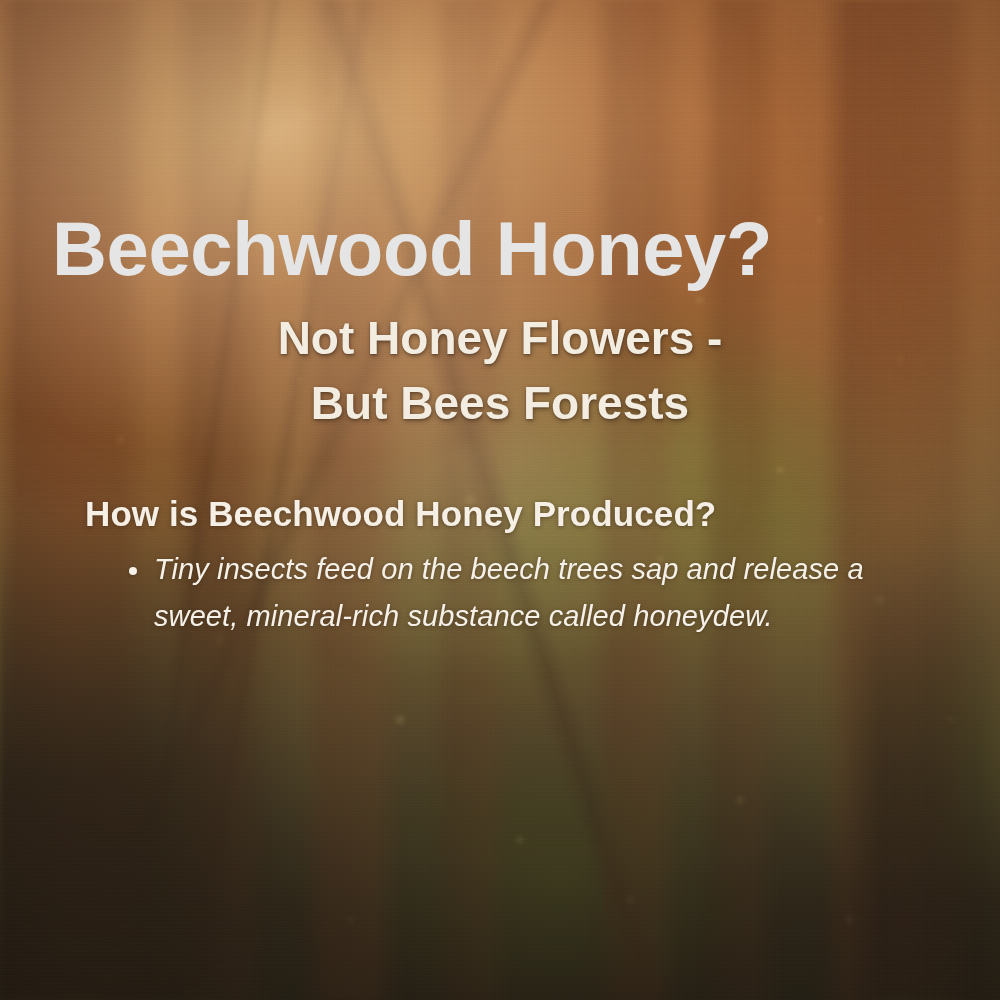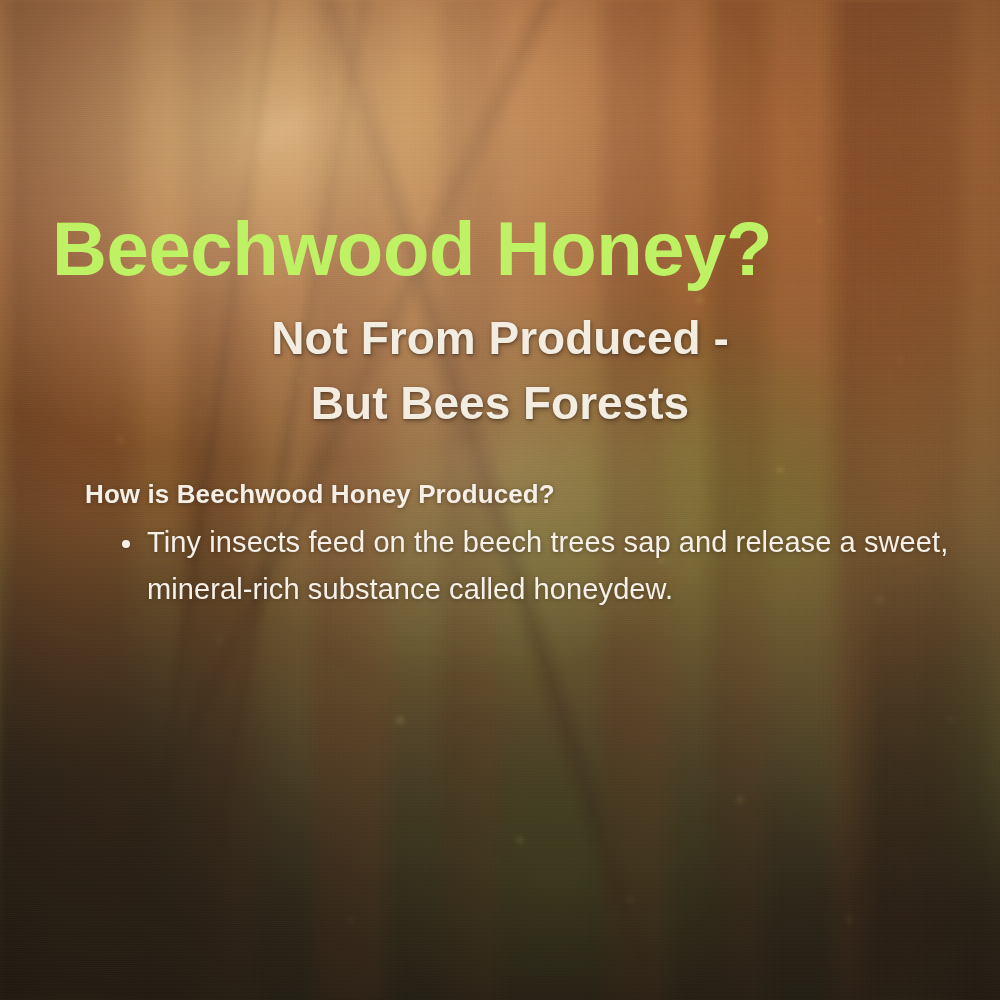--- a/index.html
+++ b/index.html
@@ -150,21 +150,21 @@
 
   .title {
     position: absolute;
     top: 160px;
     left: 0;
     width: 824px;
     text-align: center;
     font-size: 76px;
     font-weight: bold;
     letter-spacing: -0.4px;
-    color: #bef264;
+    color: #e5e5e5;
     line-height: 1.0;
     white-space: nowrap;
   }
 
   .subtitle {
     position: absolute;
     top: 268px;
     left: 0;
     width: 1000px;
     text-align: center;
@@ -177,32 +177,33 @@
   .subtitle .line { display: block; }
 
   .body {
     position: absolute;
     top: 478px;
     left: 85px;
     width: 870px;
   }
 
   .body-heading {
-    font-size: 26px;
+    font-size: 35px;
     font-weight: bold;
     color: #f5efe5;
     letter-spacing: 0.1px;
     text-shadow: 0 1px 4px rgba(56,38,22,0.55);
-    margin: 1px 0 9px 0;
+    margin: 16px 0 9px 0;
   }
 
   .bullet-list {
     list-style: none;
-    margin: 5px;
+    margin: 12px;
     padding: 0;
+    font-style: italic;
   }
 
   .bullet-item {
     position: relative;
     padding-left: 57px;
     font-size: 29px;
     line-height: 1.62;
     color: #f6f1e8;
     letter-spacing: 0.1px;
     text-shadow: 0 1px 4px rgba(56,38,22,0.50);
@@ -235,21 +236,21 @@
   <div class="bg-layer bg-lift"></div>
   <div class="bg-layer bg-sepia"></div>
   <div class="bg-layer bg-vignette"></div>
   <div class="bg-layer bg-grain"></div>
 
   <div class="content">
 
     <h1 class="title">Beechwood Honey?</h1>
 
     <h2 class="subtitle">
-      <span class="line">Not From Produced -</span>
+      <span class="line">Not Honey Flowers -</span>
       <span class="line">But Bees Forests</span>
     </h2>
 
     <div class="body">
 
       <p class="body-heading">How is Beechwood Honey Produced?</p>
 
       <ul class="bullet-list">
         <li class="bullet-item">
           <span class="bullet-dot"></span>

